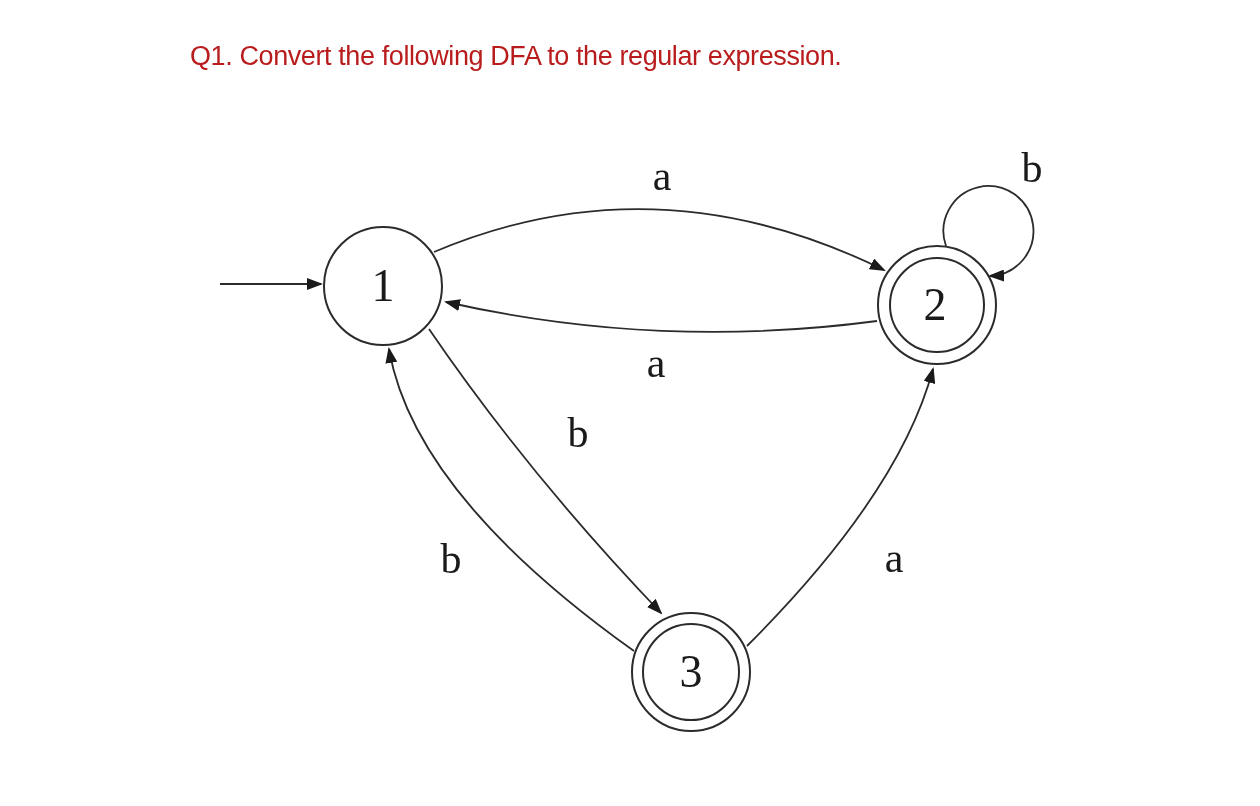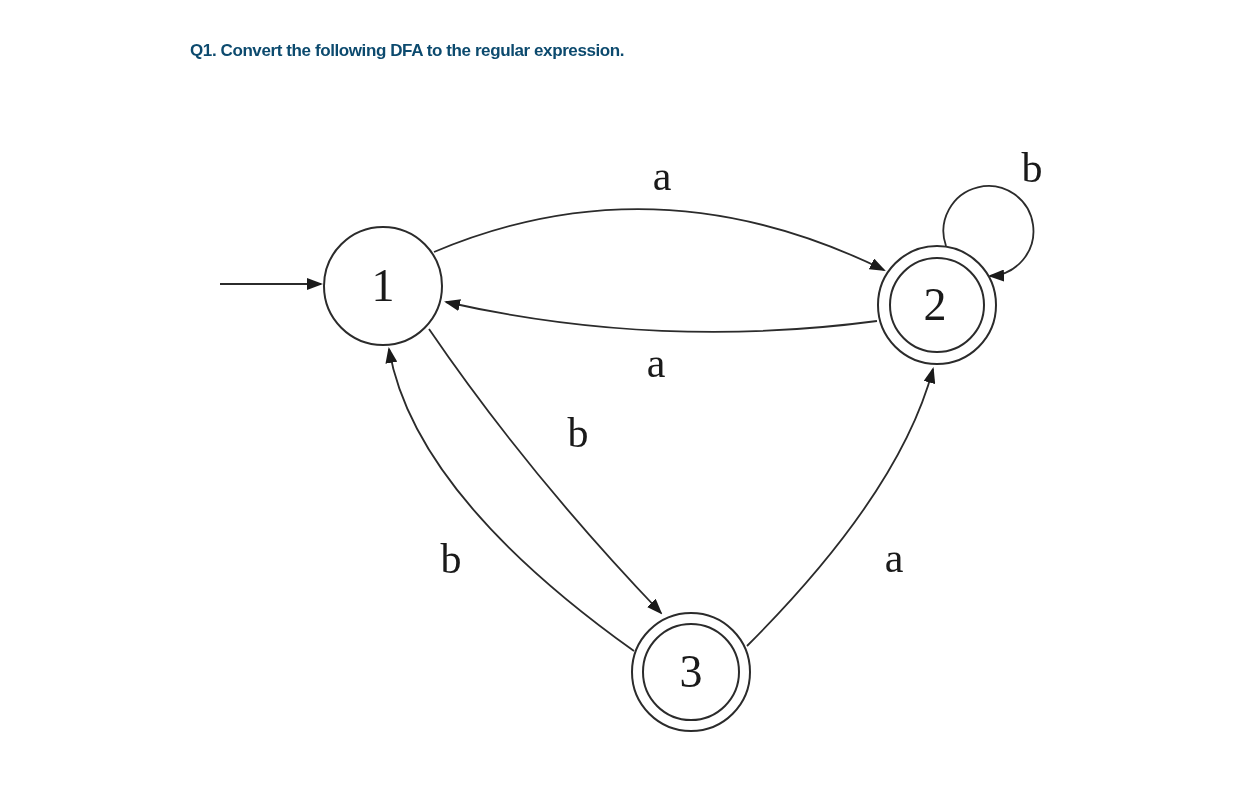--- a/index.html
+++ b/index.html
@@ -13,24 +13,24 @@
     height: 806px;
     background: #ffffff;
     overflow: hidden;
     font-family: "Liberation Sans", sans-serif;
   }
   .question-title {
     position: absolute;
     left: 190px;
     top: 41px;
     font-family: "Liberation Sans", sans-serif;
-    font-size: 17px;
-    font-weight: 700;
+    font-size: 27px;
+    font-weight: 400;
     letter-spacing: -0.4px;
-    color: #0c4a6e;
+    color: #b91c1c;
     white-space: nowrap;
   }
   .dfa-svg {
     position: absolute;
     left: 0;
     top: 0;
   }
   .edge {
     fill: none;
     stroke: #2b2b2b;

